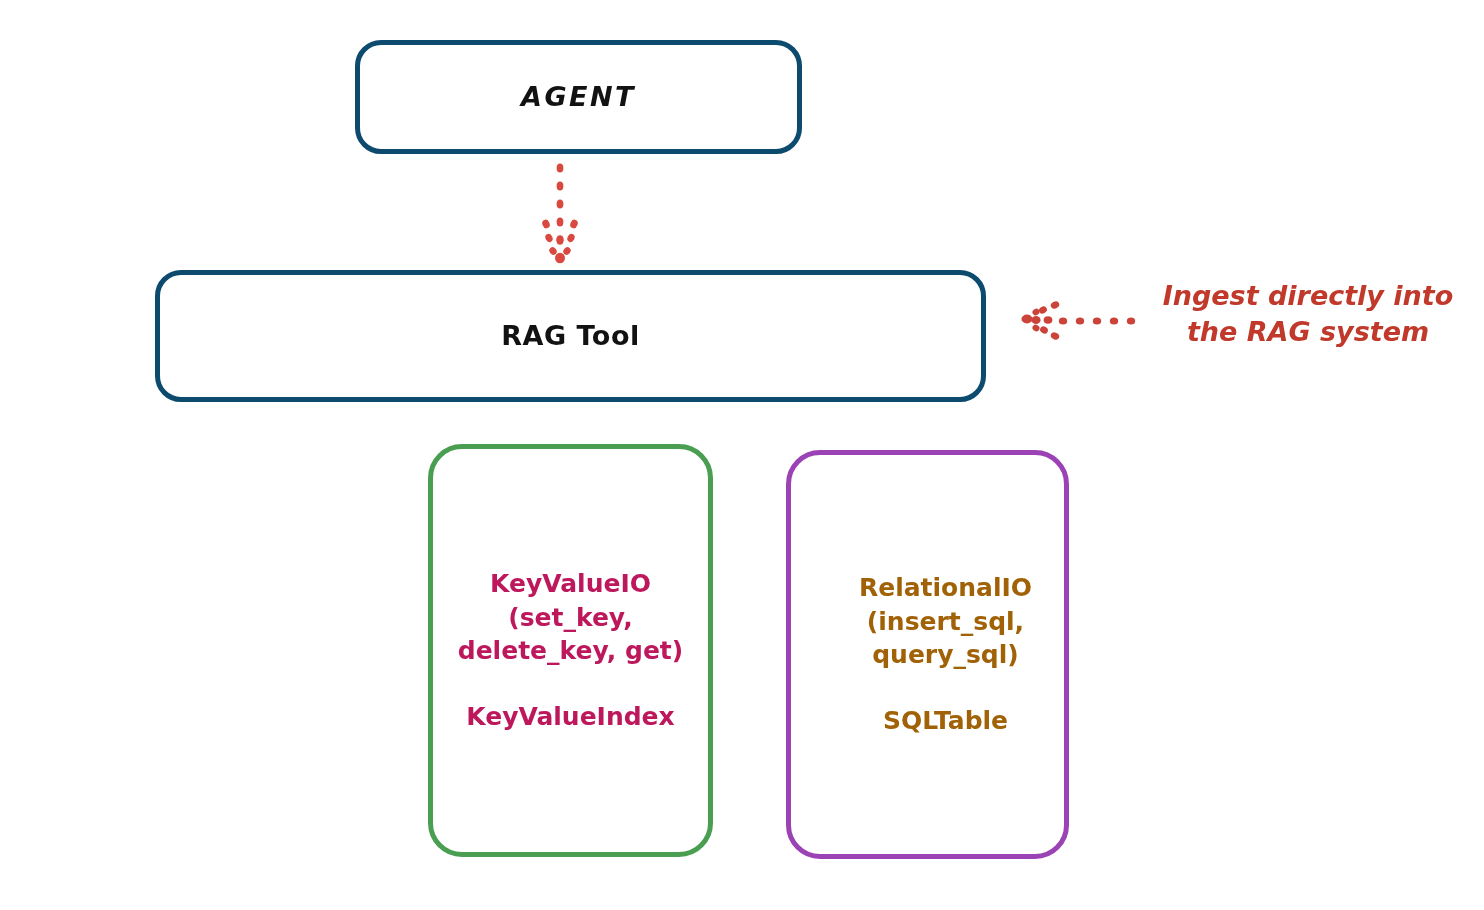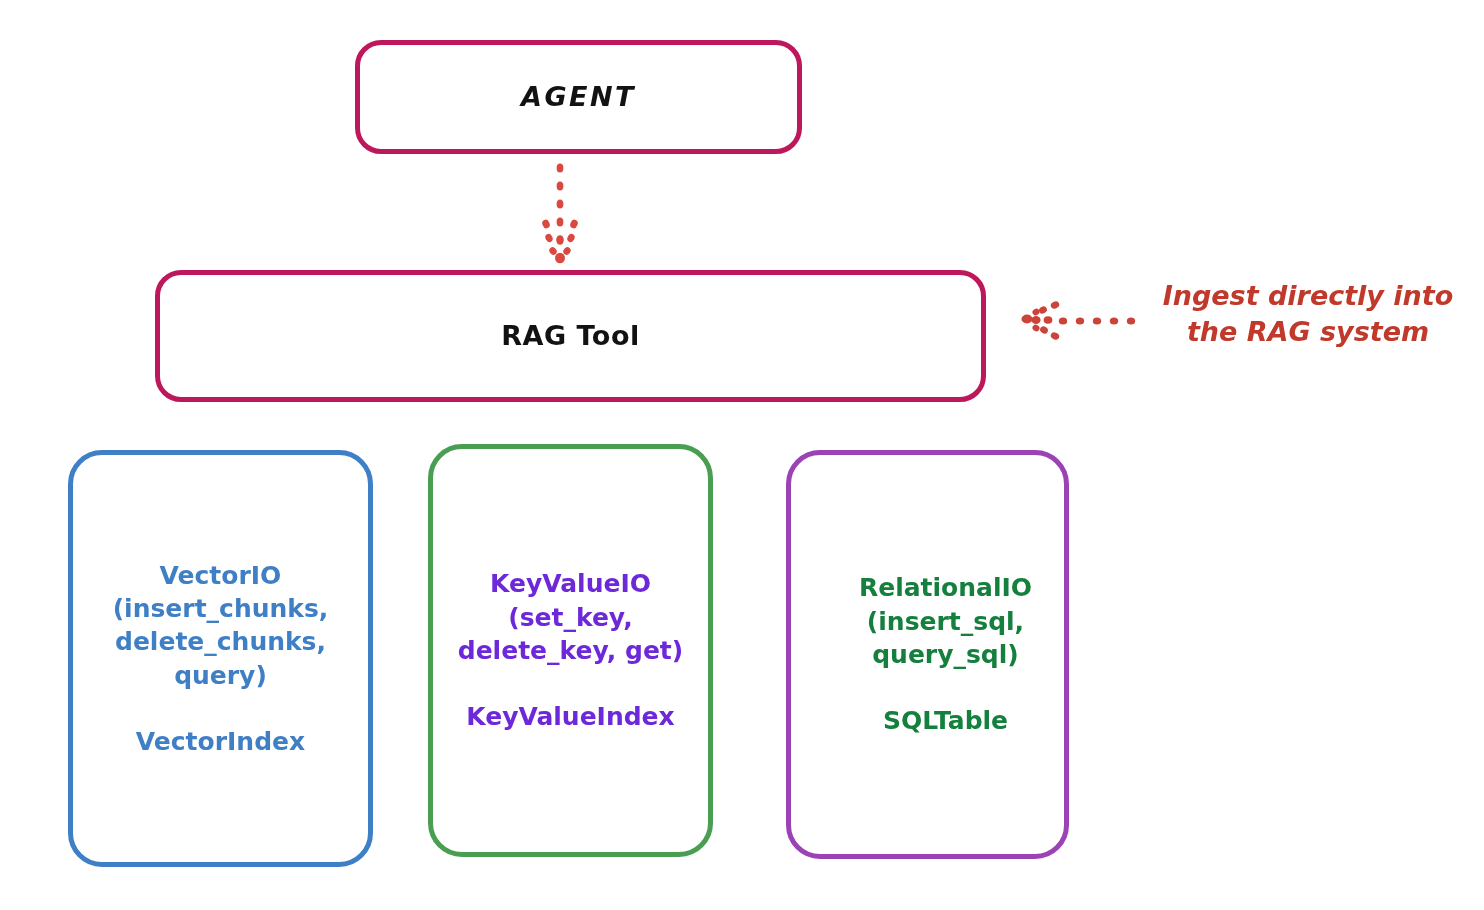--- a/index.html
+++ b/index.html
@@ -25,21 +25,21 @@
     position: absolute;
     box-sizing: border-box;
     background: #ffffff;
     display: flex;
     align-items: center;
     justify-content: center;
     text-align: center;
   }
 
   .node-black {
-    border: 5px solid #be185d;
+    border: 5px solid #0c4a6e;
     border-radius: 26px;
   }
 
   .node-label {
     font-family: "DejaVu Sans", sans-serif;
     white-space: pre-line;
     line-height: 1.28;
   }
 
   
@@ -91,22 +91,22 @@
     font-weight: 600;
     line-height: 1.33;
     padding: 0 6px;
   }
 
   #vector-box  { left: 68px;  top: 450px; width: 305px; height: 417px; border-color: #3f7fc5; }
   #keyvalue-box{ left: 428px; top: 444px; width: 285px; height: 413px; border-color: #4a9e52; }
   #relational-box{ left: 786px; top: 450px; width: 283px; height: 409px; border-color: #9b43b5; }
 
   #vector-box  .provider-text { color: #3f7fc5; }
-  #keyvalue-box .provider-text { color: #6d28d9; }
-  #relational-box .provider-text { color: #15803d; margin-left: 36px; }
+  #keyvalue-box .provider-text { color: #be185d; }
+  #relational-box .provider-text { color: #a16207; margin-left: 36px; }
 
   
   .arrow-svg {
     position: absolute;
     overflow: visible;
   }
   #agent-to-rag-arrow { left: 520px; top: 160px; width: 80px; height: 110px; }
   #ingest-arrow       { left: 1018px; top: 298px; width: 125px; height: 46px; }
 
   
@@ -170,28 +170,20 @@
       <ellipse cx="18" cy="14" rx="3.6" ry="3.2" transform="rotate(-28 18 14)"></ellipse>
       <ellipse cx="26" cy="32" rx="4.0" ry="3.4" transform="rotate(28 26 32)"></ellipse>
       <ellipse cx="37" cy="38" rx="4.4" ry="3.4" transform="rotate(28 37 38)"></ellipse>
       <ellipse cx="18" cy="30" rx="3.6" ry="3.2" transform="rotate(28 18 30)"></ellipse>
     </g>
   </svg>
 
   <div id="ingest-annotation">Ingest directly into
 the RAG system</div>
 
-  <div class="provider" id="vector-box">
-    <span class="provider-text">VectorIO
-(insert_chunks,
-delete_chunks,
-query)
-
-VectorIndex</span>
-  </div>
 
   <div class="provider" id="keyvalue-box">
     <span class="provider-text">KeyValueIO
 (set_key,
 delete_key, get)
 
 KeyValueIndex</span>
   </div>
 
   <div class="provider" id="relational-box">

